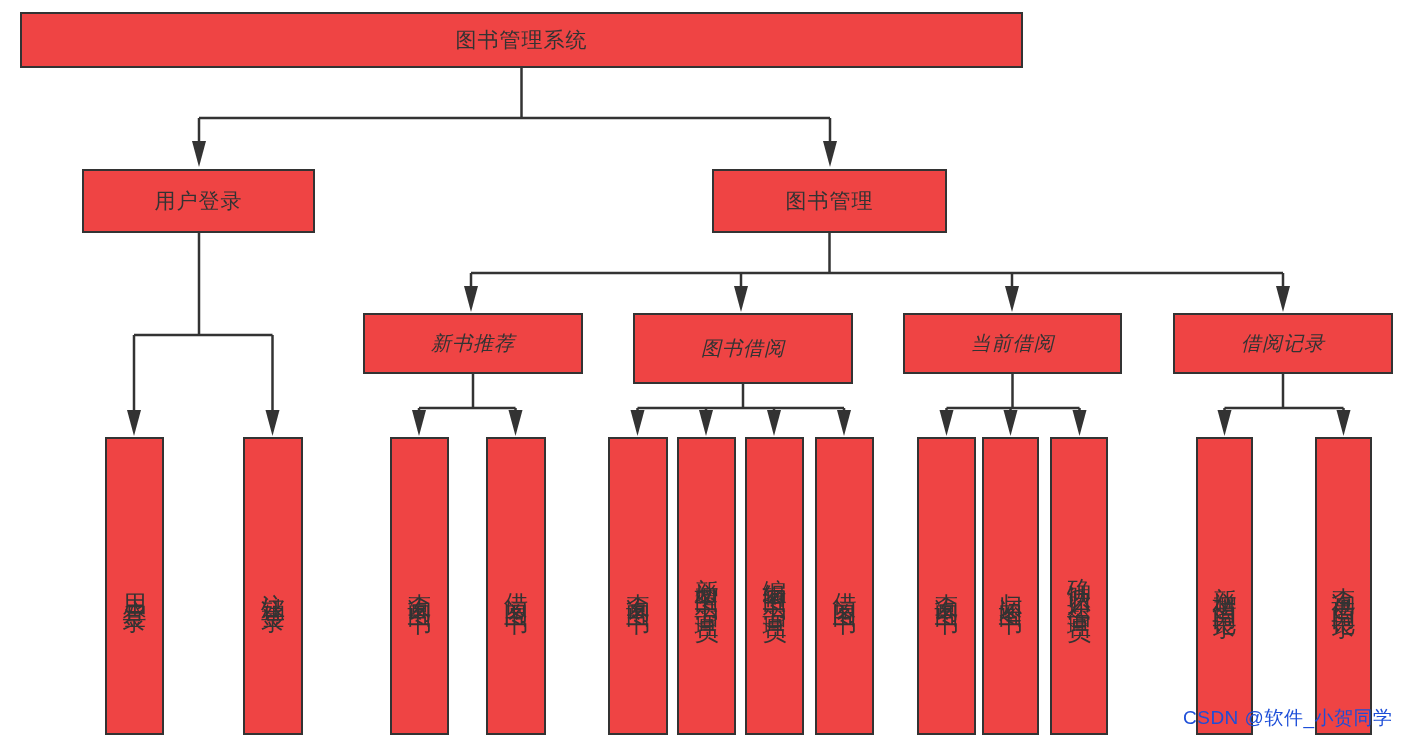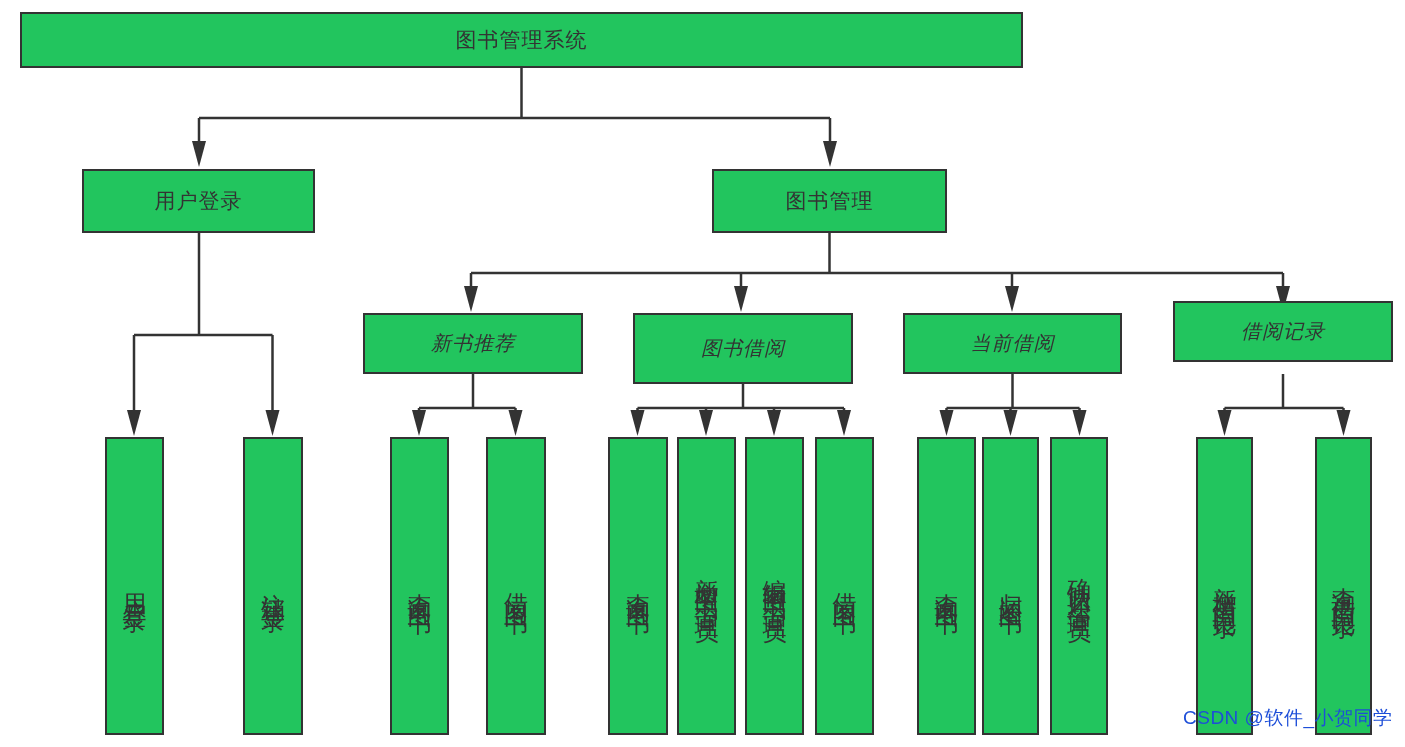--- a/index.html
+++ b/index.html
@@ -20,21 +20,21 @@
   }
   svg.connectors {
     position: absolute;
     left: 0;
     top: 0;
     width: 1405px;
     height: 747px;
   }
   .node {
     position: absolute;
-    background: #22c55e;
+    background: #ef4444;
     border: 2px solid #333333;
     box-sizing: border-box;
     display: flex;
     align-items: center;
     justify-content: center;
   }
   .hlabel {
     font-size: 21px;
     letter-spacing: 1px;
     white-space: nowrap;
@@ -142,21 +142,21 @@
 
   <div class="node lvl3" style="left:363px; top:313px; width:220px; height:61px;">
     <span class="hlabel">新书推荐</span>
   </div>
   <div class="node lvl3" style="left:633px; top:313px; width:220px; height:71px;">
     <span class="hlabel">图书借阅</span>
   </div>
   <div class="node lvl3" style="left:903px; top:313px; width:219px; height:61px;">
     <span class="hlabel">当前借阅</span>
   </div>
-  <div class="node lvl3" style="left:1173px; top:301px; width:220px; height:61px;">
+  <div class="node lvl3" style="left:1173px; top:313px; width:220px; height:61px;">
     <span class="hlabel">借阅记录</span>
   </div>
 
   <div class="node" style="left:105px; top:437px; width:59px; height:298px;">
     <span class="vlabel">用户登录</span>
   </div>
   <div class="node" style="left:243px; top:437px; width:60px; height:298px;">
     <span class="vlabel">注销登录</span>
   </div>
 

